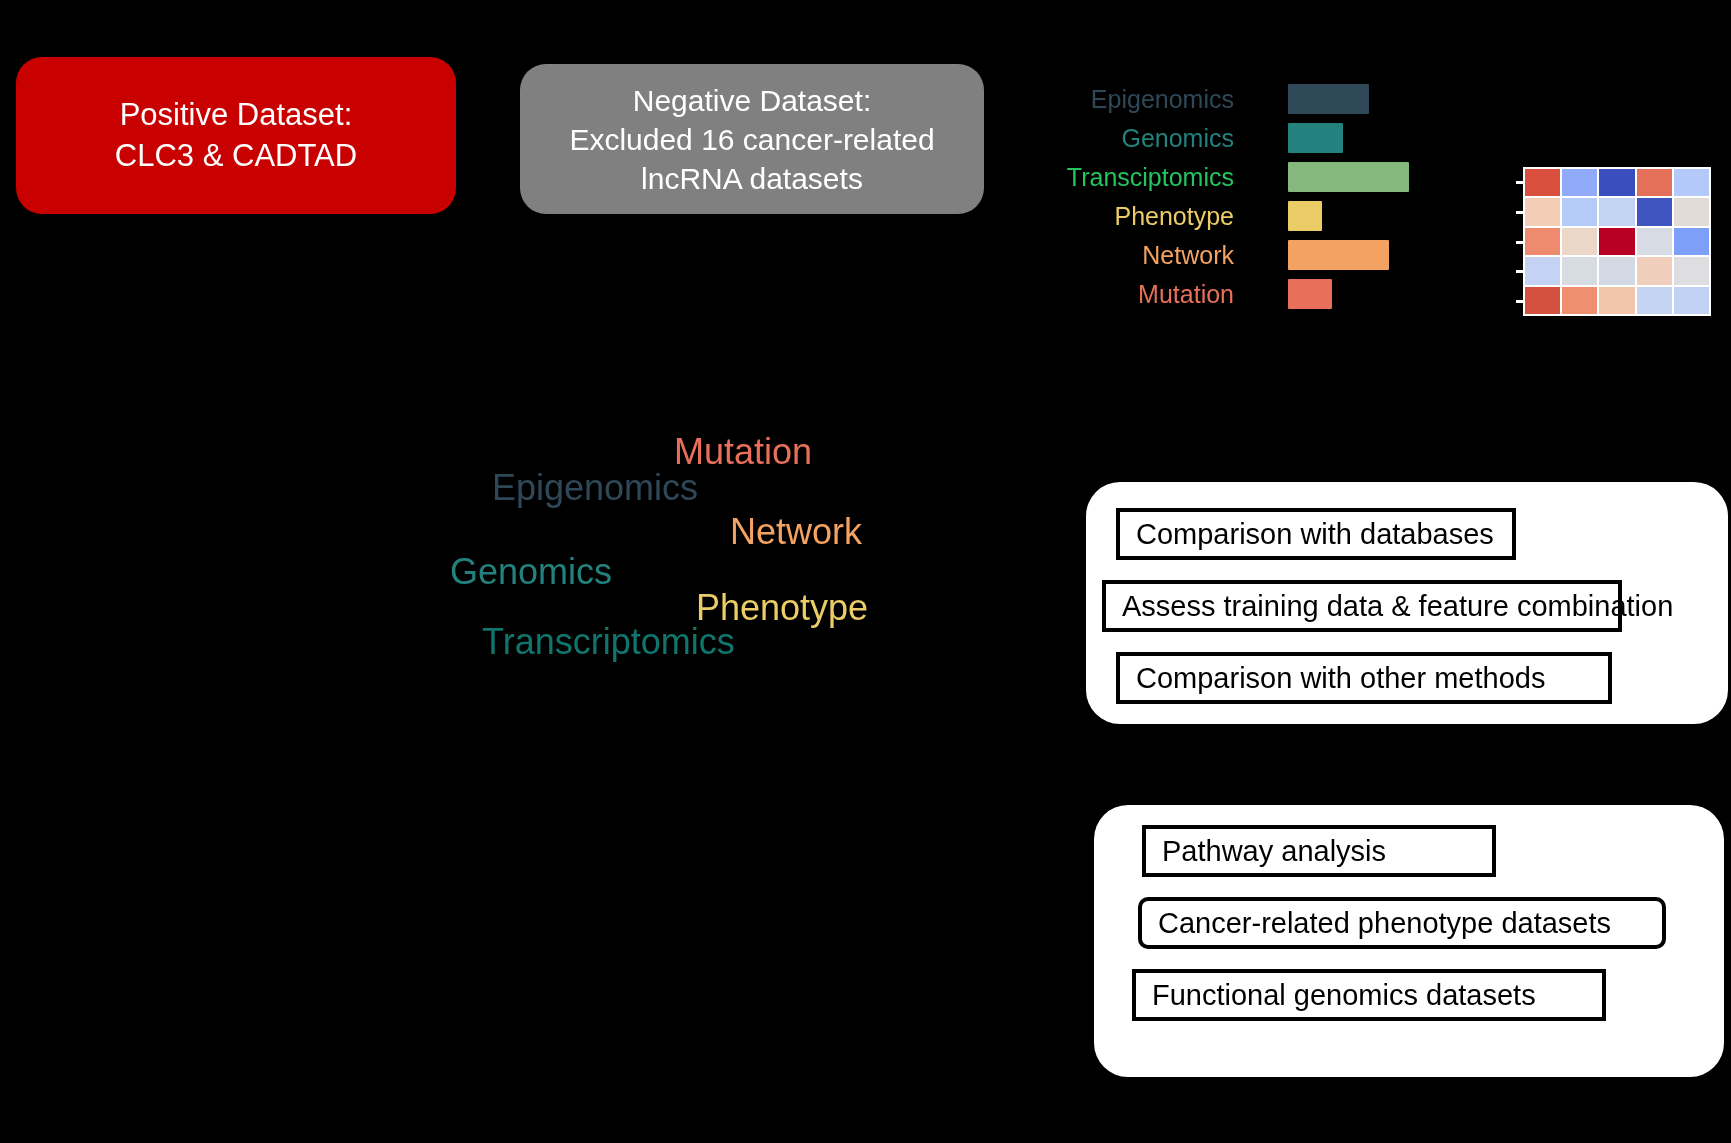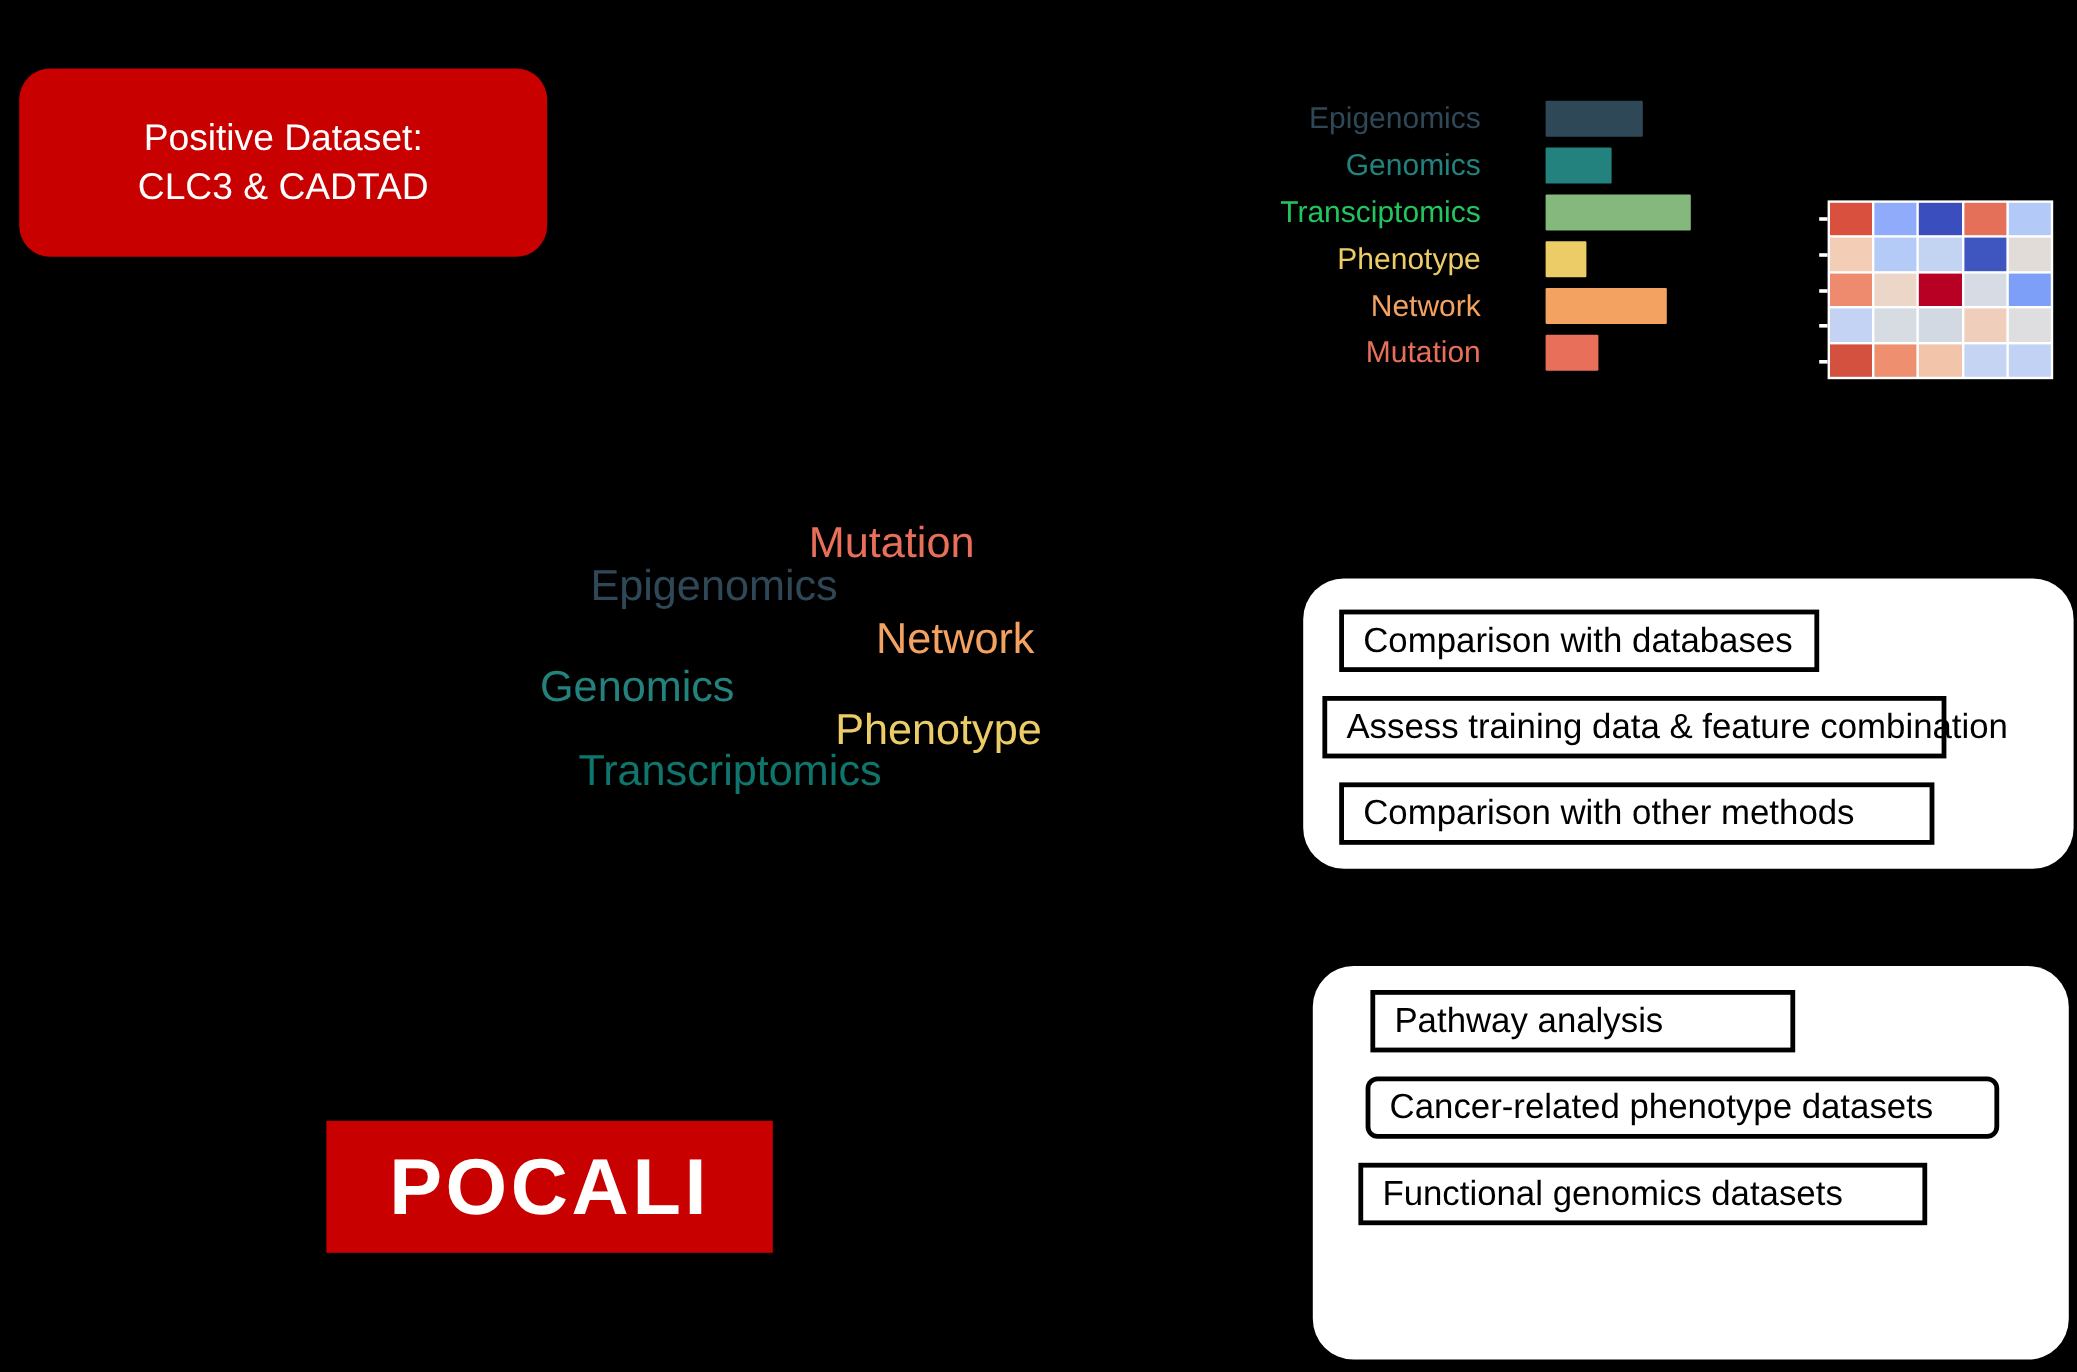--- a/index.html
+++ b/index.html
@@ -123,21 +123,21 @@
   #validation-panel {
     left: 1082px;
     top: 482px;
     width: 642px;
     height: 242px;
   }
   #application-panel {
     left: 1090px;
     top: 805px;
     width: 630px;
-    height: 328px;
+    height: 272px;
   }
   .panel-item {
     position: absolute;
     background: #ffffff;
     border: 4px solid #000000;
     color: #000000;
     font-size: 29px;
     display: flex;
     align-items: center;
     padding-left: 16px;
@@ -168,20 +168,25 @@
 </head>
 <body>
 
 <div class="stage">
 
   <div class="pill" id="positive-dataset-box">
     <span>Positive Dataset:
 CLC3 &amp; CADTAD</span>
   </div>
 
+  <div class="pill" id="negative-dataset-box">
+    <span>Negative Dataset:
+Excluded 16 cancer-related
+lncRNA datasets</span>
+  </div>
 
   <div id="feature-bar-chart">
       <div class="bar-label" style="top: 0px; color: rgb(47, 72, 88);">Epigenomics</div>
       <div class="bar-rect" style="top: 0px; width: 80.6px; background: rgb(47, 72, 88);"></div>
       <div class="bar-label" style="top: 39px; color: rgb(35, 130, 125);">Genomics</div>
       <div class="bar-rect" style="top: 39px; width: 54.6px; background: rgb(35, 130, 125);"></div>
       <div class="bar-label" style="top: 78px; color: #22c55e;">Transciptomics</div>
       <div class="bar-rect" style="top: 78px; width: 120.9px; background: rgb(133, 184, 125);"></div>
       <div class="bar-label" style="top: 117px; color: rgb(236, 204, 103);">Phenotype</div>
       <div class="bar-rect" style="top: 117px; width: 33.8px; background: rgb(236, 204, 103);"></div>
@@ -238,17 +243,14 @@
       <div class="panel-item" style="left: 16px; top: 98px; width: 520px;">Assess training data &amp; feature combination</div>
       <div class="panel-item" style="left: 30px; top: 170px; width: 496px; text-align: right;">Comparison with other methods</div>
     </div>
 
   <div class="panel" id="application-panel">
       <div class="panel-item" style="left: 48px; top: 20px; width: 354px;">Pathway analysis</div>
       <div class="panel-item" style="left: 44px; top: 92px; width: 528px; border-radius: 10px;">Cancer-related phenotype datasets</div>
       <div class="panel-item" style="left: 38px; top: 164px; width: 474px;">Functional genomics datasets</div>
     </div>
 
-  <div id="pocali-logo">
-    <span id="pocali-logo-text">POCALI</span>
-  </div>
 
 </div>
 
 </body></html>

